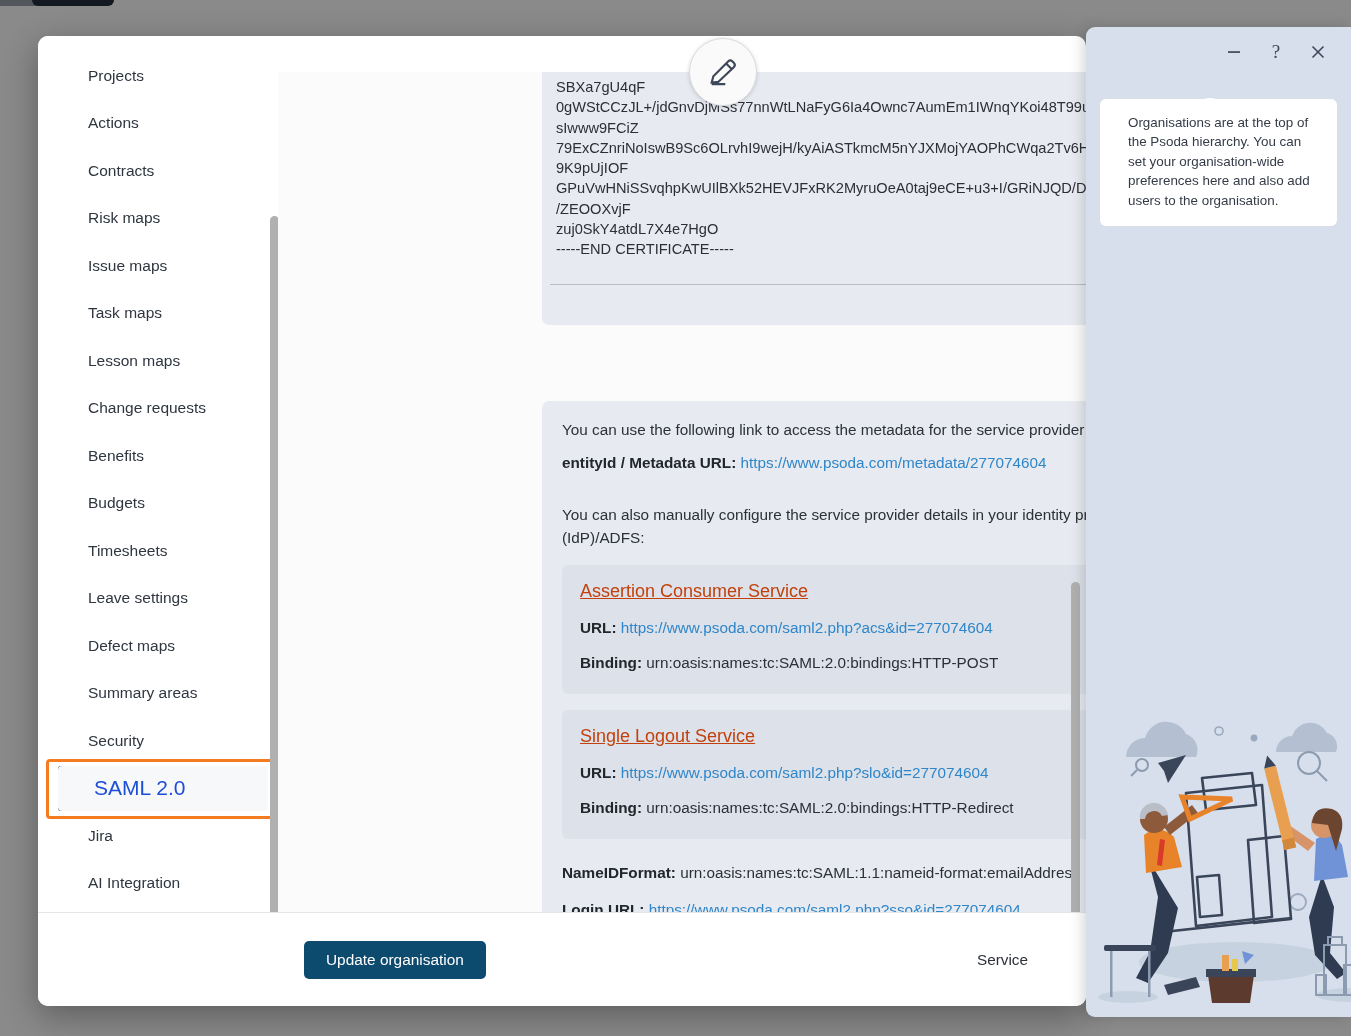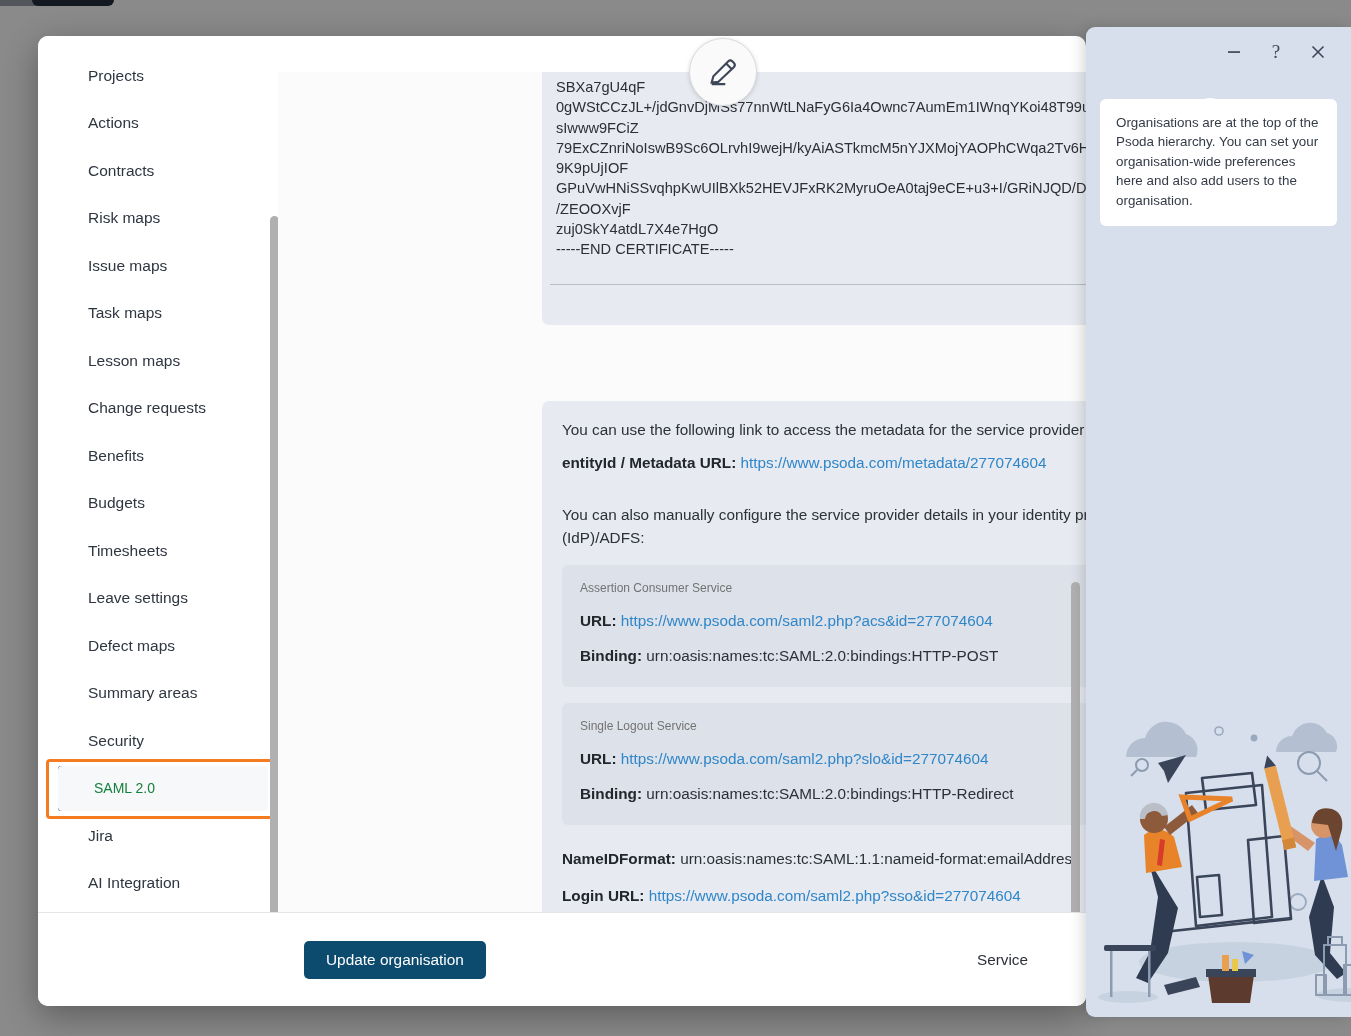--- a/index.html
+++ b/index.html
@@ -88,22 +88,22 @@
     padding-left: 0;
     height: 47.5px;
   }
   .active-inner {
     position: absolute;
     left: 20px; right: 10px; top: 1px; bottom: 1px;
     background: #f7f8f9;
     border-radius: 4px;
     display: flex; align-items: center;
     padding-left: 36px;
-    font-size: 14px;
-    color: #15803d;
+    font-size: 21px;
+    color: #1d4ed8;
   }
   .active-bar {
     position: absolute;
     left: 20px; top: 1px;
     width: 9px; height: 45px;
     background: #313c4e;
     border-radius: 3px;
   }
   .highlight-box {
     position: absolute;
@@ -190,23 +190,24 @@
     word-break: break-all;
   }
 
   .subcard {
     background: #dde1e9;
     border-radius: 6px;
     padding: 16px 18px 20px 18px;
     margin-top: 16px;
   }
   .subcard-title {
-    font-size: 12px;
-    color: #737373;
+    font-size: 18px;
+    color: #c2410c;
     margin-bottom: 14px;
+    text-decoration: underline;
   }
   .subcard .sp-line { margin-bottom: 12px; }
   .subcard .sp-line:last-child { margin-bottom: 0; }
 
   .tail-lines { margin-top: 22px; }
   .tail-lines .sp-line { margin-bottom: 14px; }
 
   
   .content-sb-thumb {
     position: absolute;
@@ -284,21 +285,21 @@
     display: flex; align-items: center; justify-content: center;
     font-size: 23px;
     color: #3f4a5c;
     font-family: "Liberation Serif", serif;
   }
   .info-body {
     position: relative;
     margin-top: 32px;
     background: #ffffff;
     border-radius: 6px;
-    padding: 14px 16px 16px 16px;
+    padding: 14px 16px 16px 28px;
     font-size: 13.4px;
     line-height: 19.4px;
     color: #343b47;
   }
 
   
   .illus {
     position: absolute;
     left: 0; bottom: 0;
     width: 265px; height: 310px;

